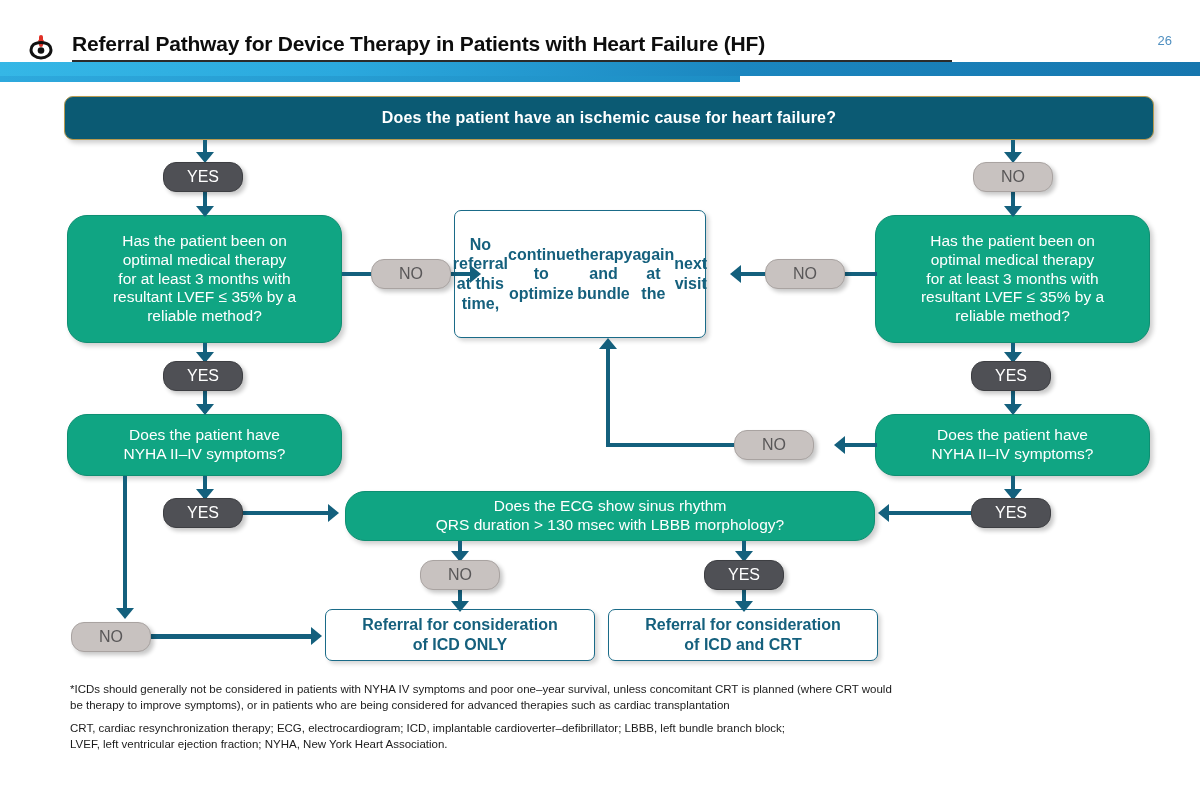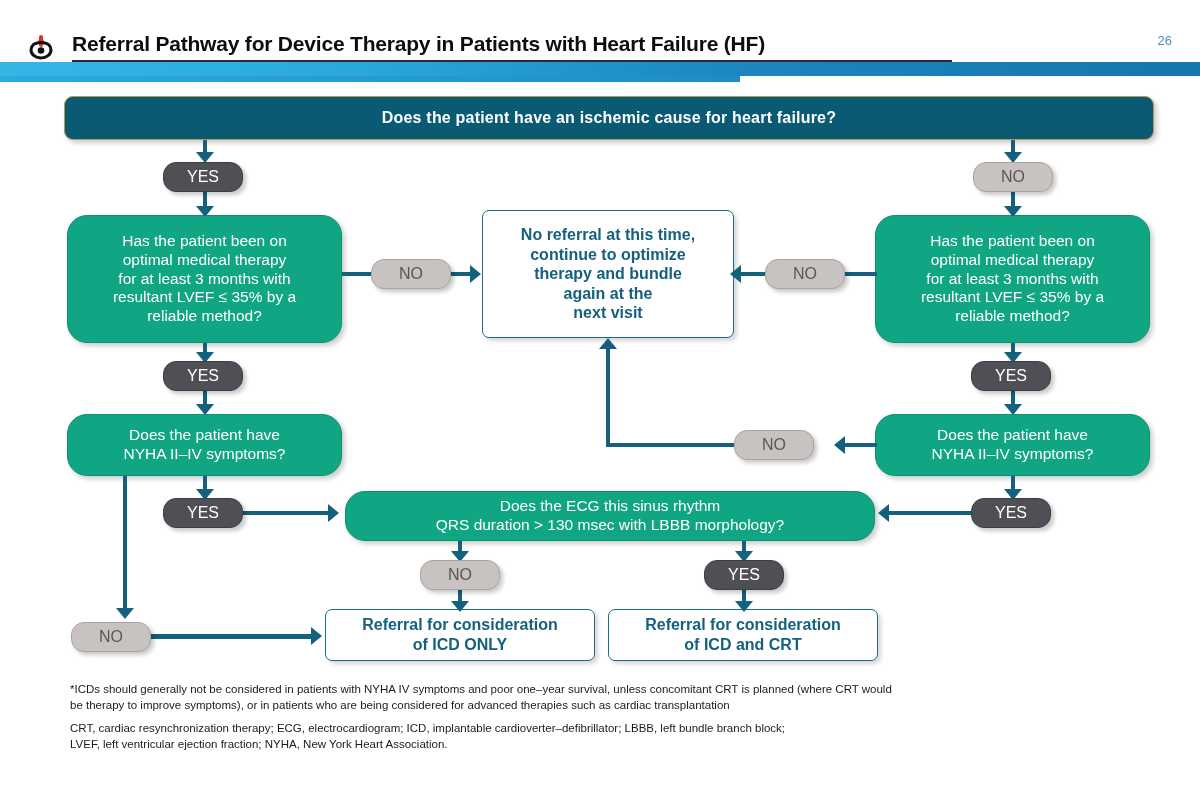--- a/index.html
+++ b/index.html
@@ -211,21 +211,21 @@
   </div>
 
   <div class="node node-green" style="left:875px; top:215px; width:275px; height:128px; flex-direction:column;">
     <div>Has the patient been on</div>
     <div>optimal medical therapy</div>
     <div>for at least 3 months with</div>
     <div>resultant LVEF ≤ 35% by a</div>
     <div>reliable method?</div>
   </div>
 
-  <div class="node node-white" style="left:482px; top:210px; width:252px; height:128px; flex-direction:column;justify-content:center;">
+  <div class="node node-white" style="left:454px; top:210px; width:252px; height:128px; justify-content:center;">
     <div>No referral at this time,</div>
     <div>continue to optimize</div>
     <div>therapy and bundle</div>
     <div>again at the</div>
     <div>next visit</div>
   </div>
 
   <div class="conn" style="left:342px; top:272px; width:32px; height:4px;"></div>
   <div class="pill pill-no" style="left:371px; top:259px; width:80px;">NO</div>
   <div class="conn" style="left:451px; top:272px; width:24px; height:4px;"></div>
@@ -271,21 +271,21 @@
   <div class="conn" style="left:243px; top:511px; width:90px; height:4px;"></div>
   <div class="arrow arrow-right" style="left:328px; top:504px;"></div>
 
   <div class="conn" style="left:1011px; top:476px; width:4px; height:22px;"></div>
   <div class="arrow arrow-down" style="left:1004px; top:489px;"></div>
   <div class="pill pill-yes" style="left:971px; top:498px; width:80px;">YES</div>
   <div class="conn" style="left:888px; top:511px; width:86px; height:4px;"></div>
   <div class="arrow arrow-left" style="left:878px; top:504px;"></div>
 
   <div class="node node-green" style="left:345px; top:491px; width:530px; height:50px; flex-direction:column;">
-    <div>Does the ECG this sinus rhythm</div>
+    <div>Does the ECG show sinus rhythm</div>
     <div>QRS duration &gt; 130 msec with LBBB morphology?</div>
   </div>
 
   <div class="conn" style="left:458px; top:541px; width:4px; height:16px;"></div>
   <div class="arrow arrow-down" style="left:451px; top:551px;"></div>
   <div class="pill pill-no" style="left:420px; top:560px; width:80px;">NO</div>
   <div class="conn" style="left:458px; top:590px; width:4px; height:18px;"></div>
   <div class="arrow arrow-down" style="left:451px; top:601px;"></div>
 
   <div class="conn" style="left:742px; top:541px; width:4px; height:16px;"></div>

